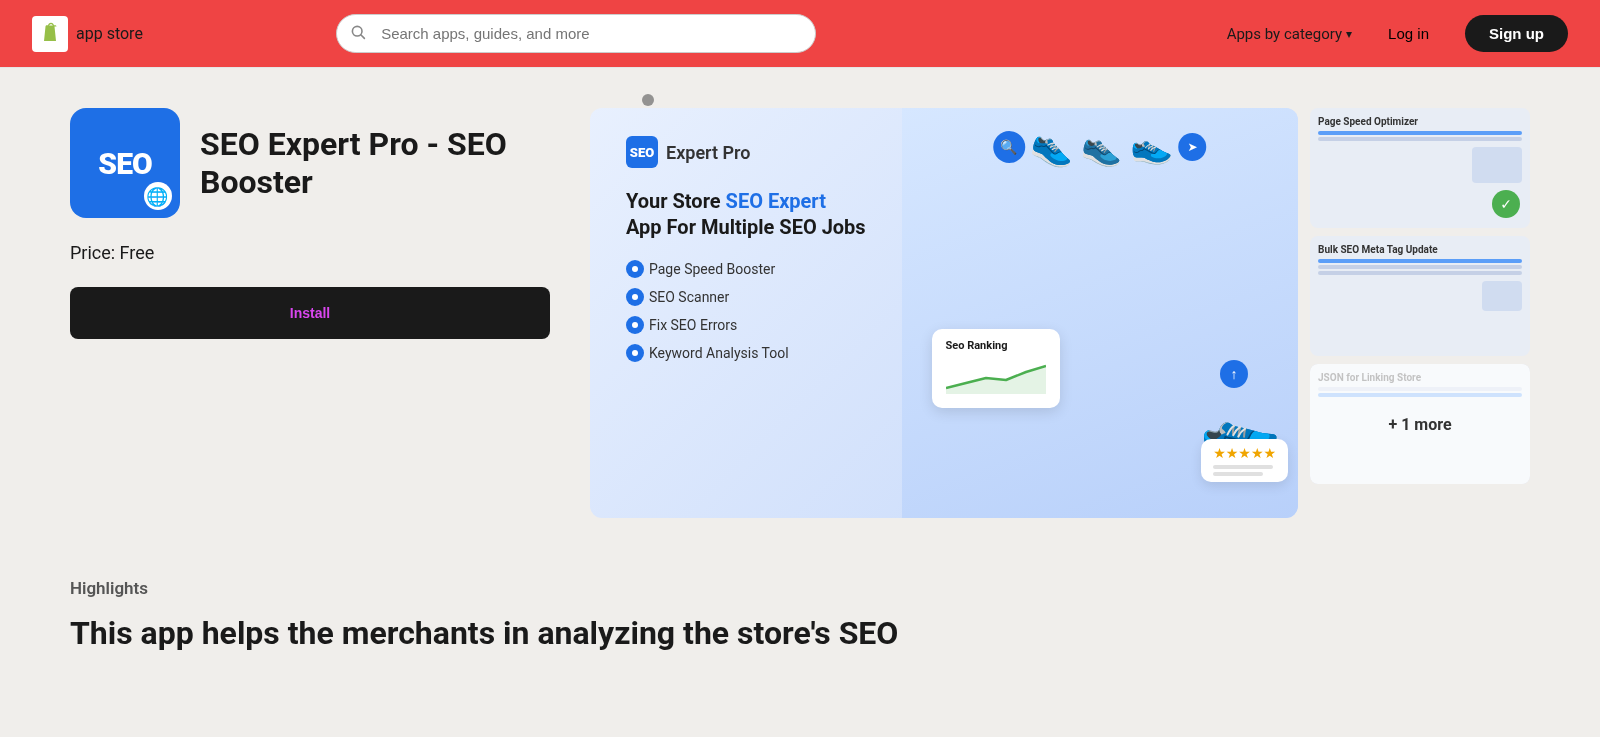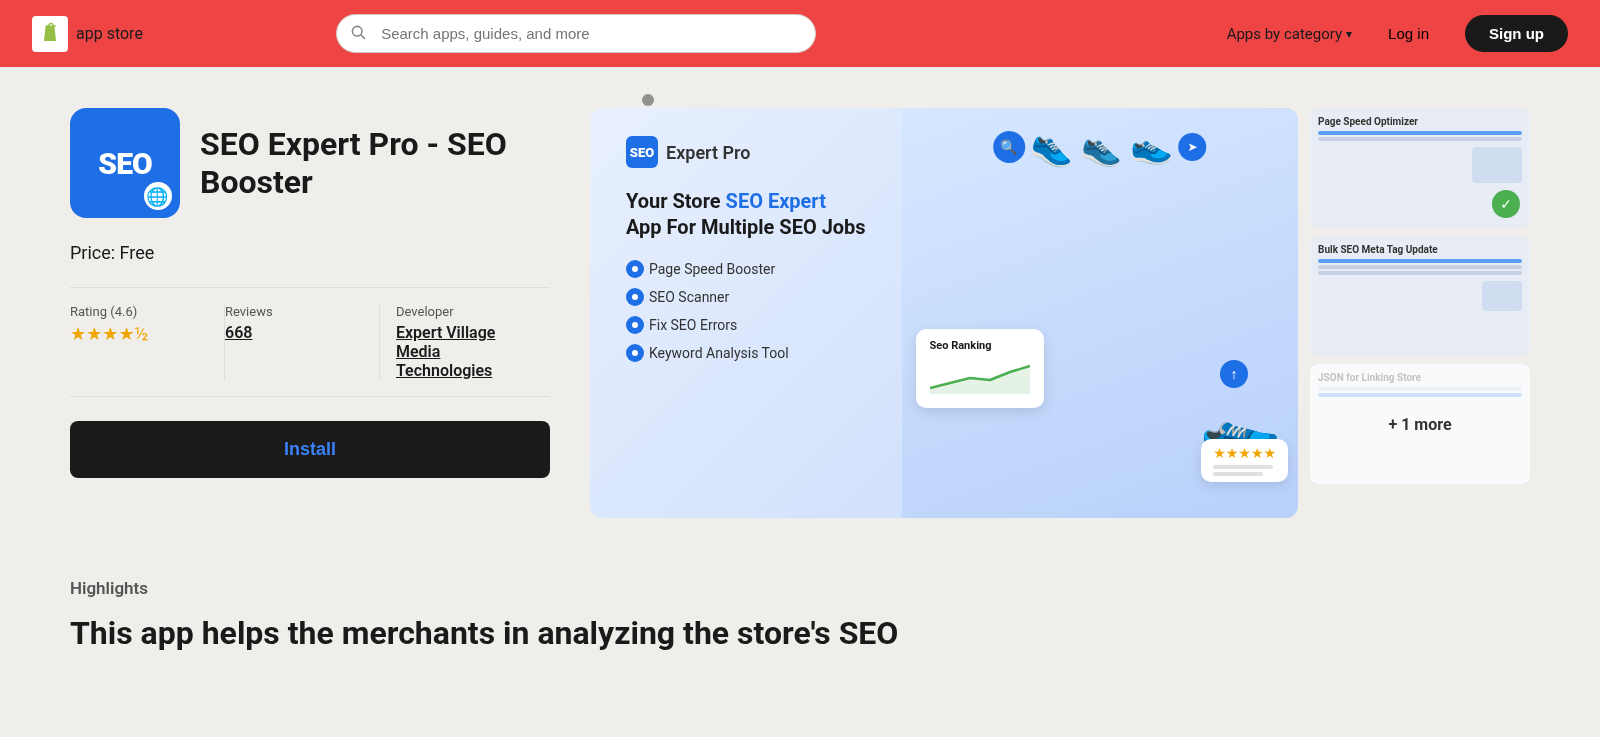--- a/index.html
+++ b/index.html
@@ -161,25 +161,25 @@
     }
     .meta-item:last-child { border-right: none; padding-left: 16px; }
     .meta-item:first-child { padding-left: 0; }
     .meta-label { font-size: 13px; color: #555; margin-bottom: 4px; }
     .meta-value { font-size: 16px; font-weight: 600; }
     .meta-value.underline { text-decoration: underline; cursor: pointer; }
     .stars { color: #f0a500; font-size: 18px; }
     .install-btn {
       width: 100%;
       background: #1a1a1a;
-      color: #3b82f6;
+      color: #d946ef;
       border: none;
       border-radius: 8px;
       padding: 18px;
-      font-size: 18px;
+      font-size: 14px;
       font-weight: 600;
       cursor: pointer;
     }
 
     
     .app-screenshots {
       flex: 1;
       display: flex;
       gap: 12px;
     }
@@ -370,34 +370,20 @@
       <div class="app-icon-title">
         <div class="app-icon">
           <span class="seo-text">SEO</span>
           <div class="globe-icon">🌐</div>
         </div>
         <h1 class="app-title">SEO Expert Pro - SEO Booster</h1>
       </div>
 
       <p class="price-label">Price: Free</p>
 
-      <div class="meta-row">
-        <div class="meta-item">
-          <div class="meta-label">Rating (4.6)</div>
-          <div class="stars">★★★★½</div>
-        </div>
-        <div class="meta-item">
-          <div class="meta-label">Reviews</div>
-          <div class="meta-value underline">668</div>
-        </div>
-        <div class="meta-item">
-          <div class="meta-label">Developer</div>
-          <div class="meta-value underline">Expert Village Media Technologies</div>
-        </div>
-      </div>
 
       <button class="install-btn">Install</button>
     </div>
 
     <div class="app-screenshots">
 
       <div class="screenshot-main">
         <div class="screenshot-main-inner" style="position:relative;z-index:2;">
           <div class="ss-logo">
             <div class="ss-logo-icon">SEO</div>
@@ -429,21 +415,21 @@
         <div style="position:absolute;right:0;top:0;bottom:0;width:56%;background:linear-gradient(160deg,#d6e7ff 0%,#b8d0fa 100%);border-radius:0 12px 12px 0;overflow:hidden;">
 
           <div style="position:absolute;top:18px;left:50%;transform:translateX(-50%);display:flex;gap:6px;align-items:center;">
             <div style="width:32px;height:32px;background:#1e6fe6;border-radius:50%;display:flex;align-items:center;justify-content:center;color:#fff;font-size:14px;">🔍</div>
             <div style="font-size:36px;transform:rotate(15deg);">👟</div>
             <div style="font-size:34px;transform:rotate(10deg);filter:grayscale(0.3);">👟</div>
             <div style="font-size:34px;transform:rotate(-5deg);">👟</div>
             <div style="width:28px;height:28px;background:#1e6fe6;border-radius:50%;display:flex;align-items:center;justify-content:center;color:#fff;font-size:12px;">➤</div>
           </div>
 
-          <div style="position:absolute;bottom:110px;left:14px;background:#fff;border-radius:10px;padding:10px 14px;box-shadow:0 4px 14px rgba(0,0,0,0.12);min-width:120px;">
+          <div style="position:absolute;bottom:110px;left:30px;background:#fff;border-radius:10px;padding:10px 14px;box-shadow:0 4px 14px rgba(0,0,0,0.12);min-width:120px;">
             <div style="font-size:11px;font-weight:700;margin-bottom:6px;">Seo Ranking</div>
             <svg width="100" height="36" viewBox="0 0 100 36">
               <polyline points="0,30 20,25 40,20 60,22 80,14 100,8" fill="none" stroke="#4caf50" stroke-width="2.5" stroke-linejoin="round"></polyline>
               <polygon points="0,36 0,30 20,25 40,20 60,22 80,14 100,8 100,36" fill="rgba(76,175,80,0.15)"></polygon>
             </svg>
           </div>
 
           <div style="position:absolute;bottom:50px;right:20px;font-size:64px;transform:rotate(-20deg);">👟</div>
 
           <div style="position:absolute;bottom:36px;right:10px;background:#fff;border-radius:10px;padding:6px 12px;box-shadow:0 4px 12px rgba(0,0,0,0.1);font-size:14px;">

